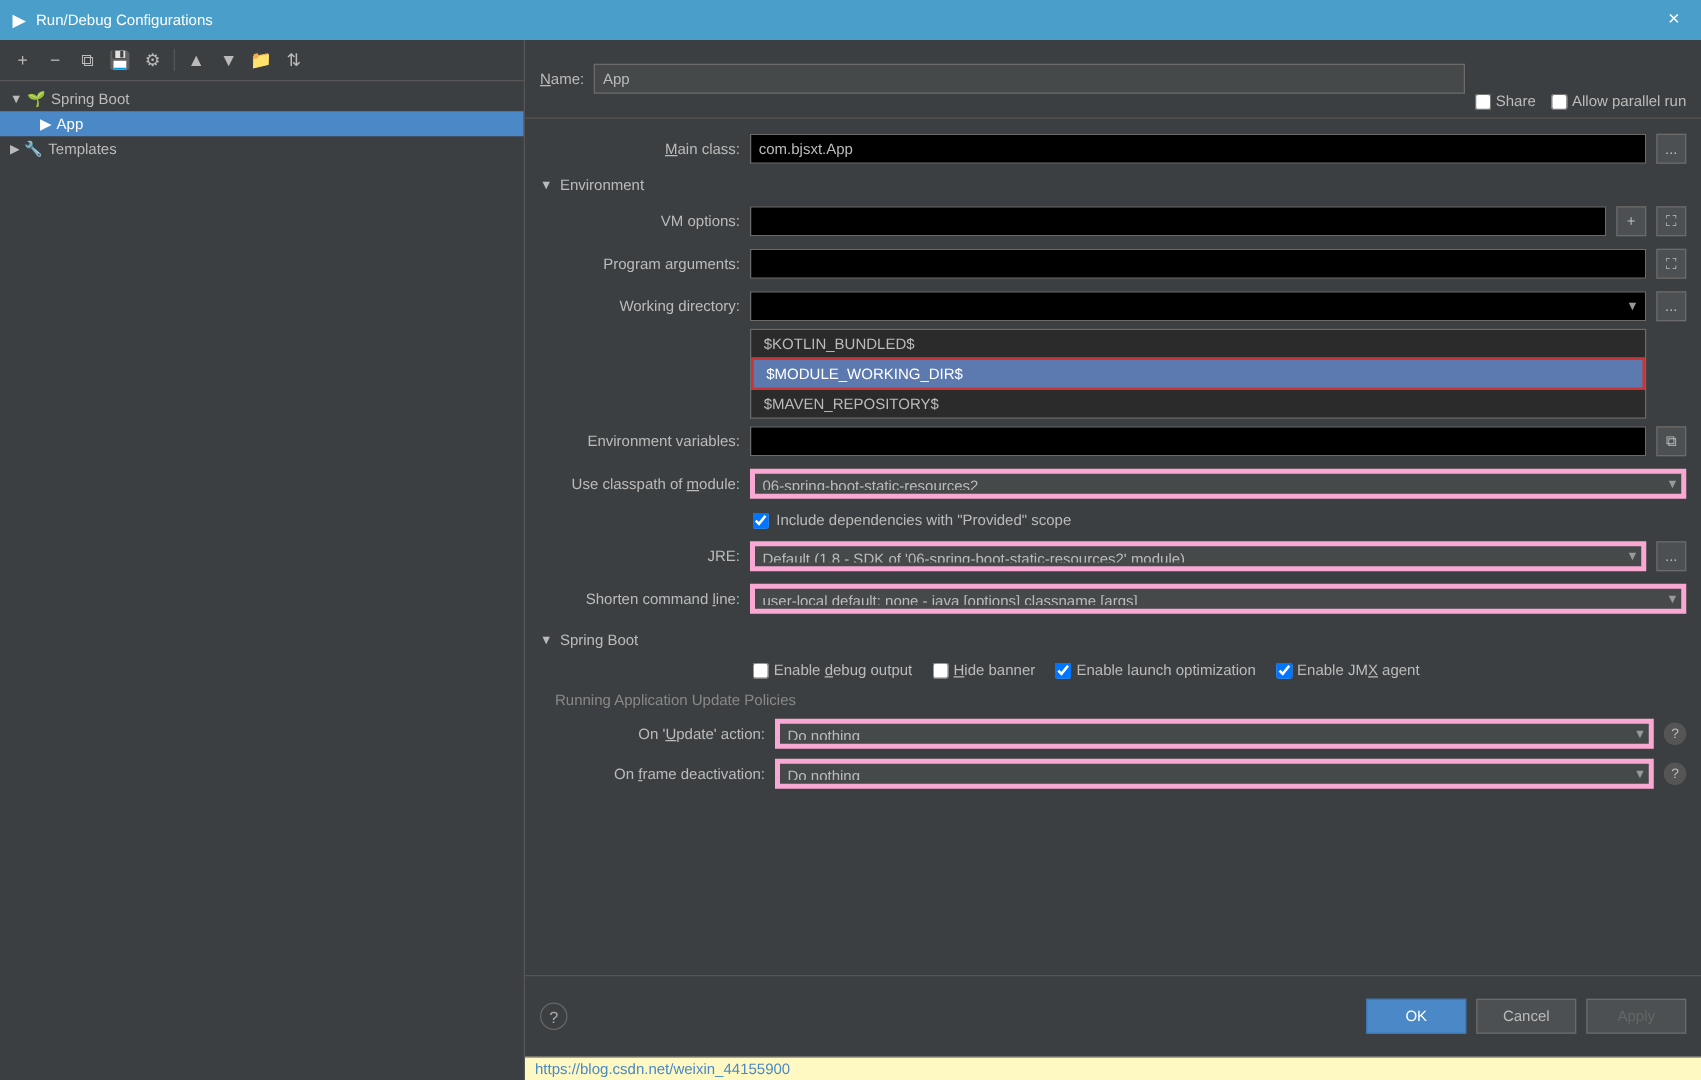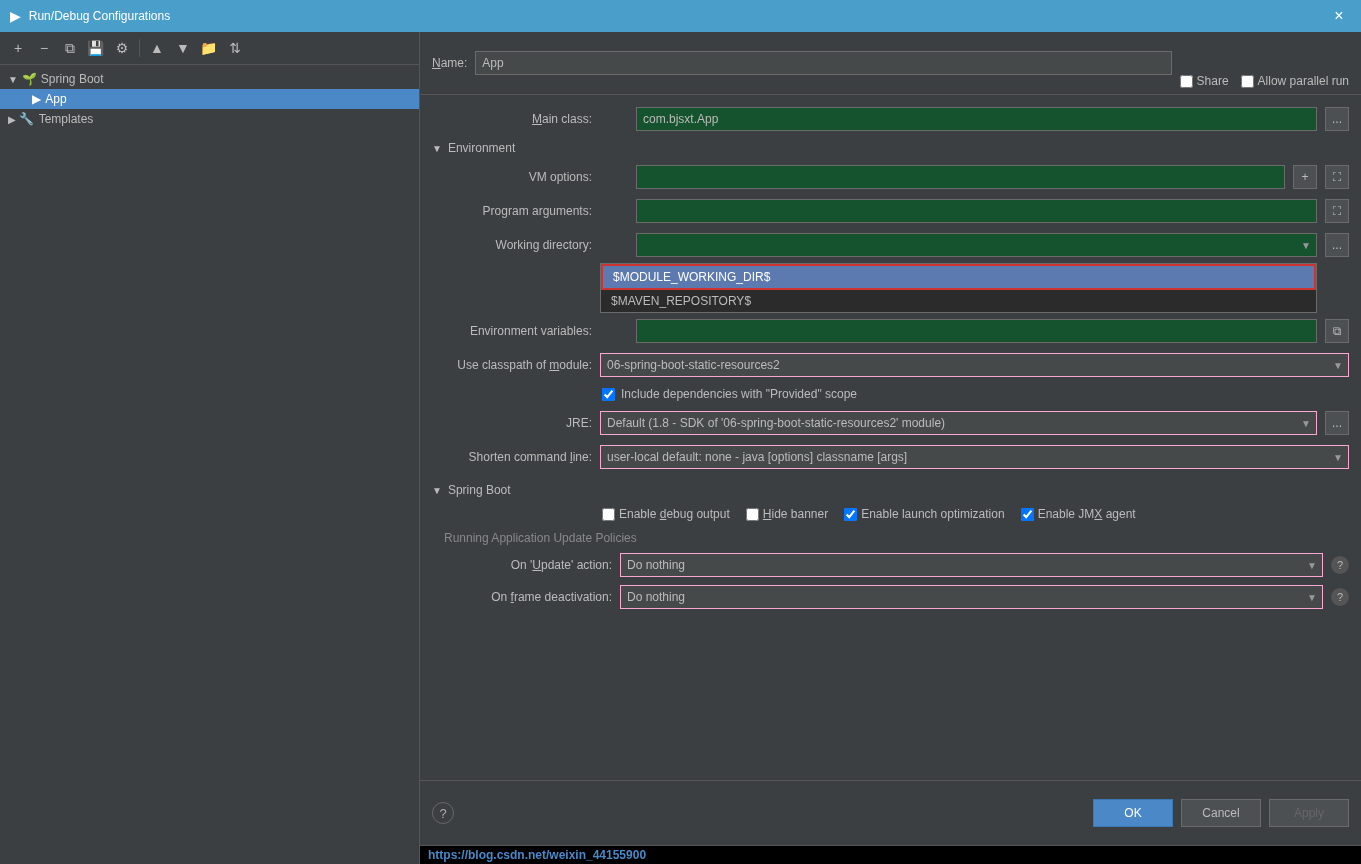--- a/index.html
+++ b/index.html
@@ -140,27 +140,26 @@
     }
     .form-label {
       width: 160px;
       text-align: right;
       color: #bbbbbb;
       flex-shrink: 0;
     }
     .form-label u { text-decoration: underline; }
     .form-input {
       flex: 1;
-      background: #14532d;
+      background: #000000;
       border: 1px solid #6b6b6b;
       color: #bbbbbb;
       padding: 3px 6px;
       height: 24px;
       outline: none;
-      margin-left: 36px;
     }
     .form-btn {
       width: 24px; height: 24px;
       background: #4c5052;
       border: 1px solid #6b6b6b;
       color: #bbbbbb;
       cursor: pointer;
       display: flex; align-items: center; justify-content: center;
     }
 
@@ -177,21 +176,21 @@
     .section-header .arrow { font-size: 10px; cursor: pointer; }
     .select-wrapper {
       flex: 1;
       position: relative;
       display: flex;
       align-items: center;
     }
     .select-wrapper select {
       width: 100%;
       background: #45494a;
-      border: 1px solid #f9a8d4;
+      border: 4px solid #f9a8d4;
       color: #bbbbbb;
       padding: 3px 24px 3px 6px;
       height: 24px;
       outline: none;
       appearance: none;
       -webkit-appearance: none;
       cursor: pointer;
     }
     .select-arrow {
       position: absolute;
@@ -258,28 +257,27 @@
     }
     .btn.primary {
       background: #4a88c7;
       color: white;
       border-color: #3a78b7;
     }
     .btn.disabled { color: #666; cursor: default; }
 
     
     .status-bar {
-      background: #000000;
+      background: #fef9c3;
       border-top: 1px solid #555;
       padding: 2px 8px;
       color: #4a88c7;
       font-size: 11px;
       display: flex;
       align-items: center;
-      font-weight: bold;
     }
 
     .include-checkbox-row {
       display: flex;
       align-items: center;
       gap: 6px;
       padding-left: 170px;
       margin-bottom: 10px;
       color: #bbbbbb;
     }
@@ -402,20 +400,21 @@
 
       <div style="position:relative;">
         <div style="
           background: #2b2b2b;
           border: 1px solid #6b6b6b;
           margin-left: 168px;
           margin-right: 32px;
           margin-top: -4px;
           margin-bottom: 6px;
         ">
+          <div class="dropdown-item">$KOTLIN_BUNDLED$</div>
           <div class="dropdown-item selected-red">$MODULE_WORKING_DIR$</div>
           <div class="dropdown-item">$MAVEN_REPOSITORY$</div>
         </div>
       </div>
 
       <div class="form-row">
         <span class="form-label">Environment variables:</span>
         <input class="form-input" type="text" value="" style="">
         <button class="form-btn">⧉</button>
       </div>

